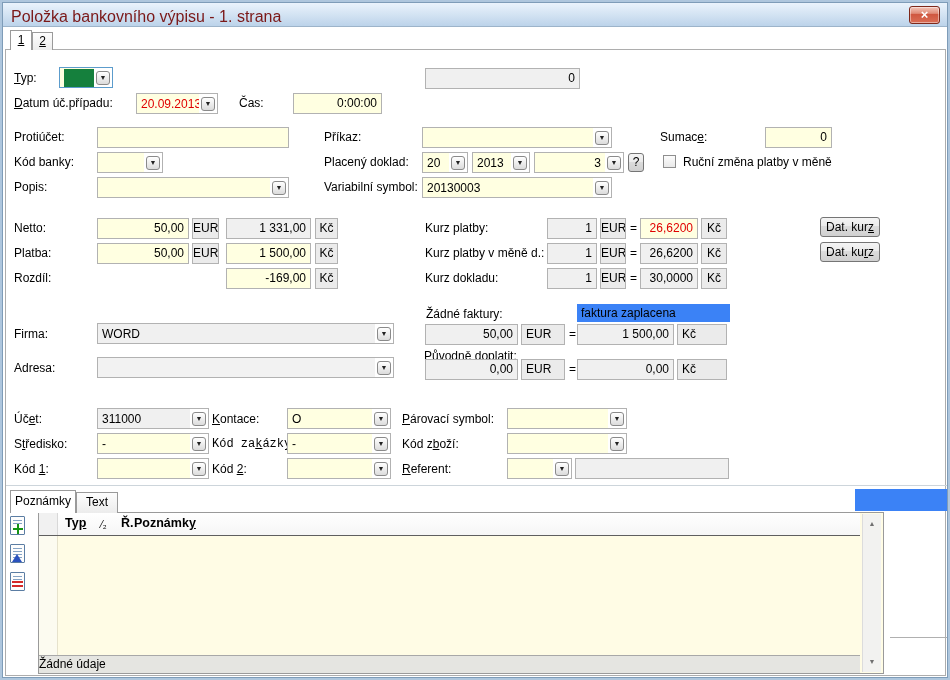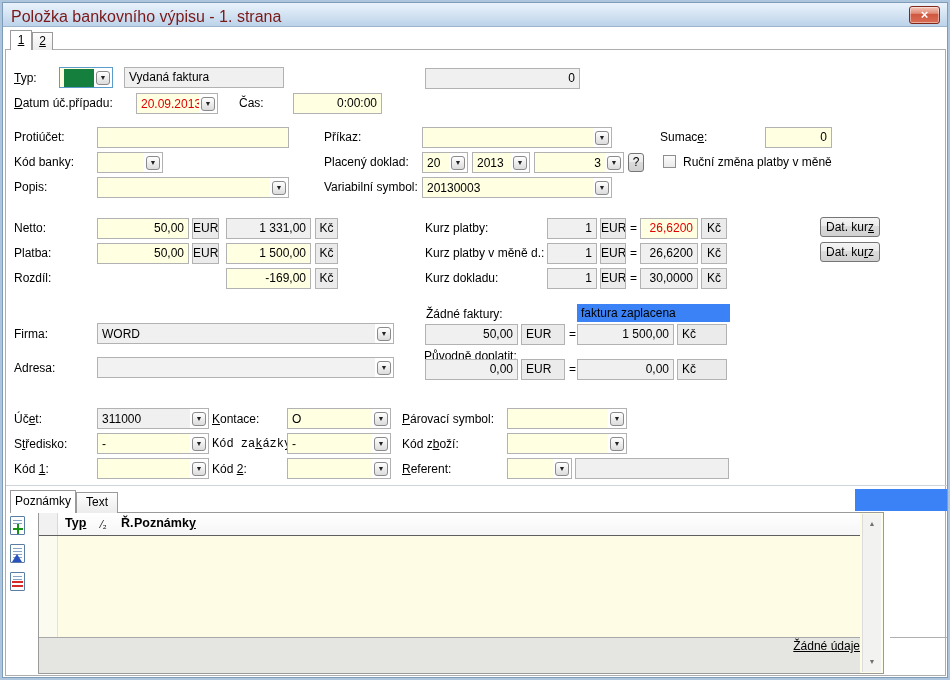--- a/index.html
+++ b/index.html
@@ -71,22 +71,22 @@
   .scroll-arrow { position:absolute; left:1px; width:16px; height:16px; text-align:center;
                   font-size:7px; line-height:16px; color:#707070; }
   .notes-head { position:absolute; left:0; top:0; right:23px; height:23px;
                 background:linear-gradient(#ffffff,#f6f6f6); border-bottom:1px solid #5f5f5f; }
   .nh-cell { position:absolute; top:3px; font-weight:bold; font-size:12.5px; white-space:nowrap; }
   .nh-sel { position:absolute; left:0; top:0; width:19px; bottom:0; background:#f1f1f1;
             border-right:1px solid #d8d8d8; }
   .notes-body { position:absolute; left:0; top:23px; right:23px; bottom:18px; background:#fffce5; }
   .notes-selcol { position:absolute; left:0; top:0; width:19px; bottom:0; background:#fcfbf0;
                   border-right:1px solid #e6e2cc; }
-  .notes-status { position:absolute; left:0; right:23px; bottom:0; height:36px; background:#e5e5e1;
-                  border-top:1px solid #a8a8a8; text-align:right; line-height:17px;text-decoration:underline; }
+  .notes-status { position:absolute; left:0; right:23px; bottom:0; height:18px; background:#e5e5e1;
+                  border-top:1px solid #a8a8a8; text-align:left; line-height:17px; }
 
   
   .note-btn { position:absolute; width:24px; height:24px; z-index:3; }
   .doc { position:absolute; left:2px; top:1px; width:15px; height:19px; background:#fdfdfd;
          border:1px solid #5b7da3; border-radius:1px; }
   .doclines { position:absolute; left:2px; top:3px; width:9px; height:1px; background:#85a3c4;
               box-shadow:0 3px 0 #85a3c4, 0 6px 0 #85a3c4, 0 9px 0 #85a3c4; }
   .badge { position:absolute; }
   .badge.plus { right:1px; bottom:0; width:10px; height:10px; background:#fff; }
   .badge.plus::before { content:""; position:absolute; left:4px; top:0; width:2px; height:10px; background:#149414; }
@@ -115,21 +115,20 @@
   <div class="ptab unsel"><u>2</u></div>
   <div class="tabpage"></div>
 
   <span class="lbl" style="left:12px;top:69px;"><u>T</u>yp:</span>
   <div class="combo focus" style="left:57px;top:65px;width:54px;">
     <span class="ctext"><span class="sel-hl">VF</span></span>
     <span class="dd">
         <span class="dd-btn">▼</span>
       </span>
   </div>
-  <div class="fld gray" style="left:122px;top:65px;width:160px;">Vydaná faktura</div>
   <div class="fld gray right" style="left:423px;top:66px;width:155px;">0</div>
 
   <span class="lbl" style="left:12px;top:94px;"><u>D</u>atum úč.případu:</span>
   <div class="combo" style="left:134px;top:91px;width:82px;">
     <span class="ctext red" style="text-align:center;">20.09.2013</span>
     <span class="dd">
         <span class="dd-btn">▼</span>
       </span>
   </div>
   <span class="lbl" style="left:237px;top:94px;">Čas:</span>

